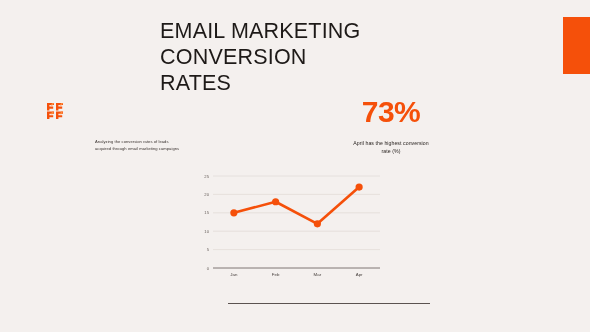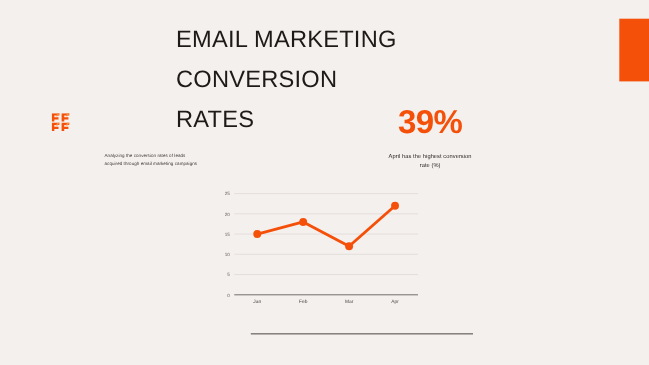--- a/index.html
+++ b/index.html
@@ -25,21 +25,21 @@
     background: #F5500A;
   }
 
   
   .page-title {
     position: absolute;
     left: 160px;
     top: 18px;
     width: 240px;
     font-size: 21.5px;
-    line-height: 36px;
+    line-height: 26px;
     letter-spacing: 0.2px;
     color: #1E1A18;
     font-weight: 400;
     white-space: pre-line;
   }
 
   
   .logo-mark {
     position: absolute;
     left: 47px;
@@ -152,21 +152,21 @@
       <path d="M5.2 8.6 H7.2 L5.4 11.2 H3.6 Z" fill="#FF8A3D"></path>
       <path d="M9 8.6 H16 V10.7 H11.4 V12.2 H15.2 V14.3 H11.4 V16 H9 Z"></path>
       <path d="M14.2 8.6 H16.2 L14.4 11.2 H12.6 Z" fill="#FF8A3D"></path>
     </g>
   </svg>
 </div>
 
 <div class="description">Analyzing the conversion rates of leads acquired through email marketing campaigns</div>
 
 <div class="stat-wrap">
-  <div class="stat-value">39%</div>
+  <div class="stat-value">73%</div>
   <div class="stat-caption">April has the highest conversion rate (%)</div>
 </div>
 
 <div class="chart-area">
   <svg class="chart-svg" id="chart-svg" width="190" height="118" viewBox="0 0 190 118" xmlns="http://www.w3.org/2000/svg">
       <line x1="17" y1="98" x2="184" y2="98" class="gridline"></line>
       <text x="13" y="99.6" text-anchor="end" class="y-tick-label">0</text>
       <line x1="17" y1="79.6" x2="184" y2="79.6" class="gridline"></line>
       <text x="13" y="81.19999999999999" text-anchor="end" class="y-tick-label">5</text>
       <line x1="17" y1="61.199999999999996" x2="184" y2="61.199999999999996" class="gridline"></line>

